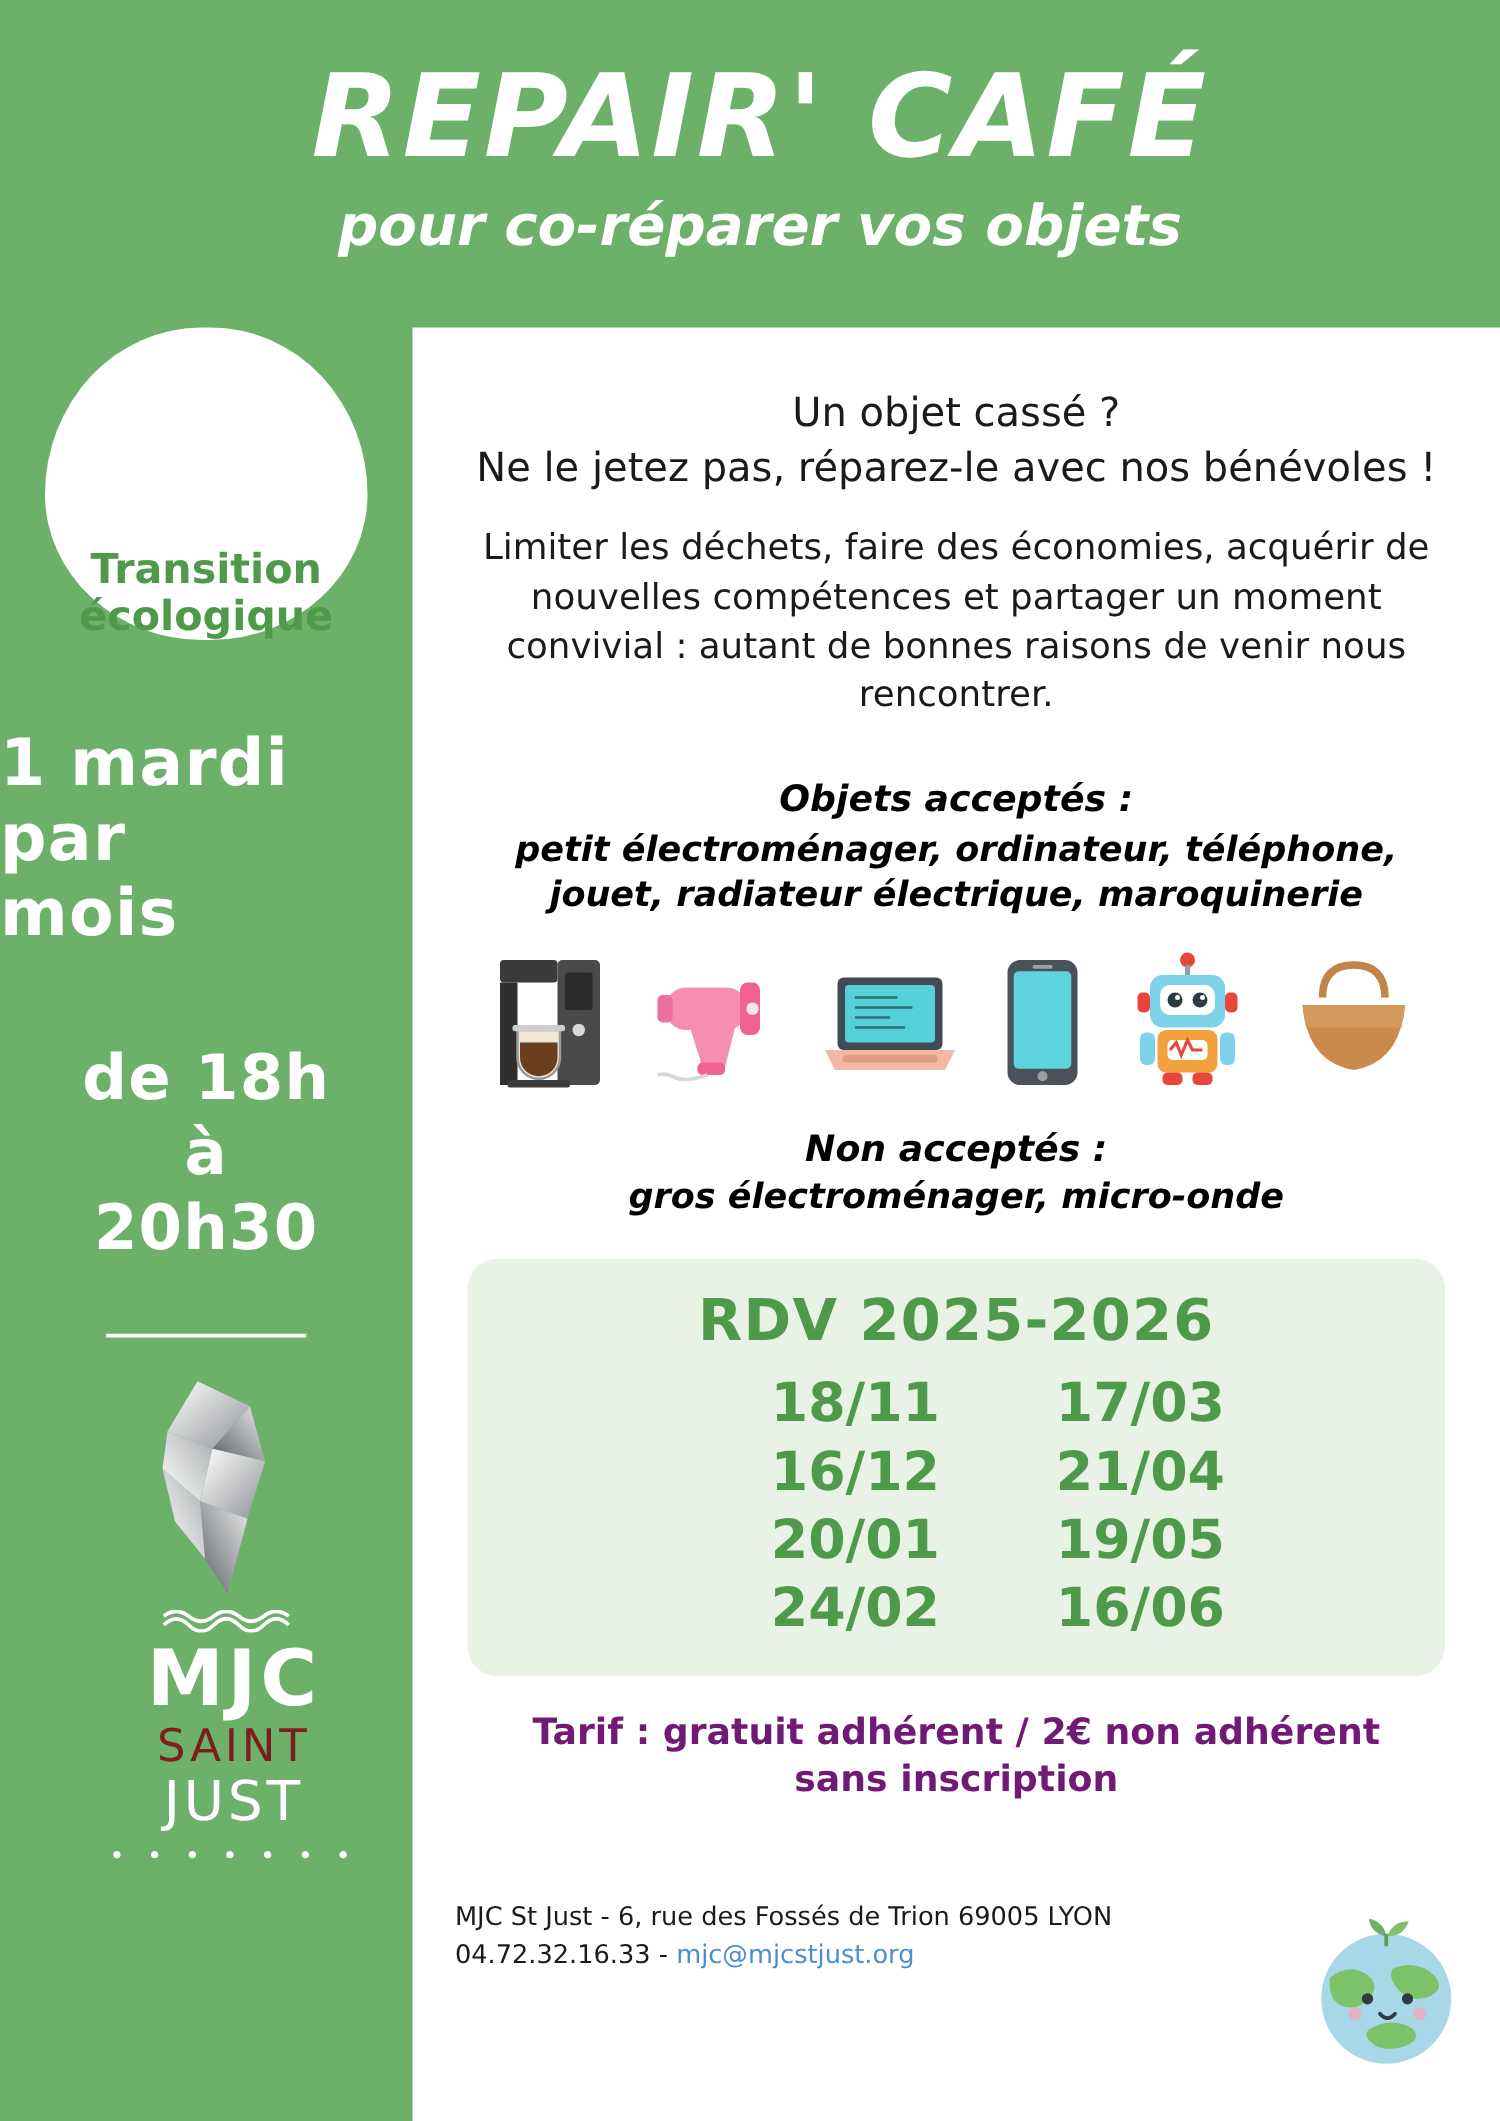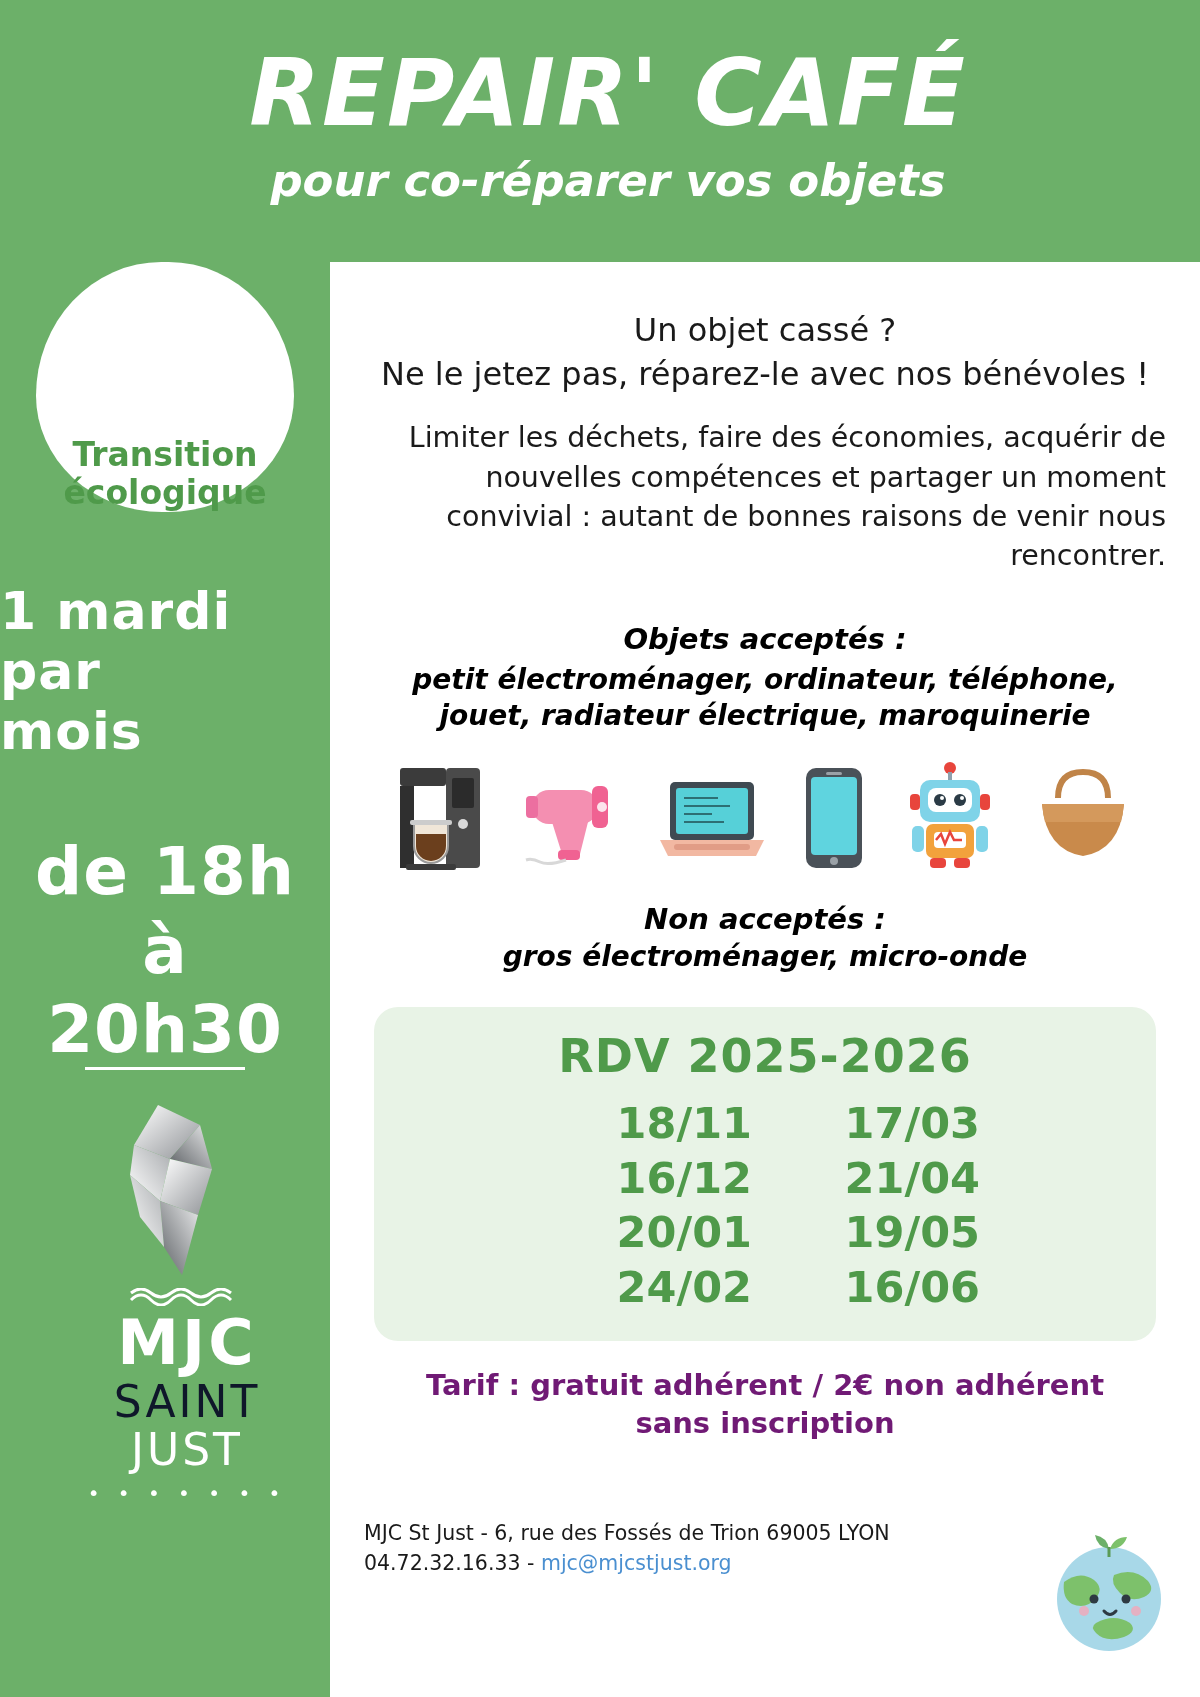--- a/index.html
+++ b/index.html
@@ -91,21 +91,21 @@
     white-space: pre-line;
     letter-spacing: 1px;
   }
   .hours {
     position: absolute;
     top: 570px;
     left: 0;
     width: 330px;
     text-align: center;
     color: #ffffff;
-    font-size: 66px;
+    font-size: 50px;
     font-weight: bold;
     line-height: 1.2;
     white-space: pre-line;
     letter-spacing: 1px;
   }
   .divider {
     position: absolute;
     top: 805px;
     left: 85px;
     width: 160px;
@@ -123,22 +123,22 @@
   .logo-mark { display:block; margin: 0 auto; }
   .logo-mjc {
     color: #ffffff;
     font-size: 62px;
     font-weight: bold;
     letter-spacing: 3px;
     line-height: 1;
     margin-top: 6px;
   }
   .logo-saint {
-    color: #0f172a;
-    font-size: 44px;
+    color: #7f1d1d;
+    font-size: 36px;
     letter-spacing: 3px;
     line-height: 1.1;
     margin-top: 4px;
   }
   .logo-just {
     color: #ffffff;
     font-size: 44px;
     letter-spacing: 3px;
     line-height: 1.1;
   }
@@ -162,21 +162,21 @@
   .intro-a {
     margin: 10px 0 0 0;
     text-align: center;
     font-size: 32px;
     color: #1a1a1a;
     line-height: 1.38;
     white-space: pre-line;
   }
   .intro-b {
     margin: 22px 0 0 0;
-    text-align: right;
+    text-align: center;
     font-size: 28.5px;
     color: #1a1a1a;
     line-height: 1.38;
   }
   .accepted-title {
     margin: 46px 0 0 0;
     text-align: center;
     font-size: 29px;
     font-weight: bold;
     font-style: italic;

